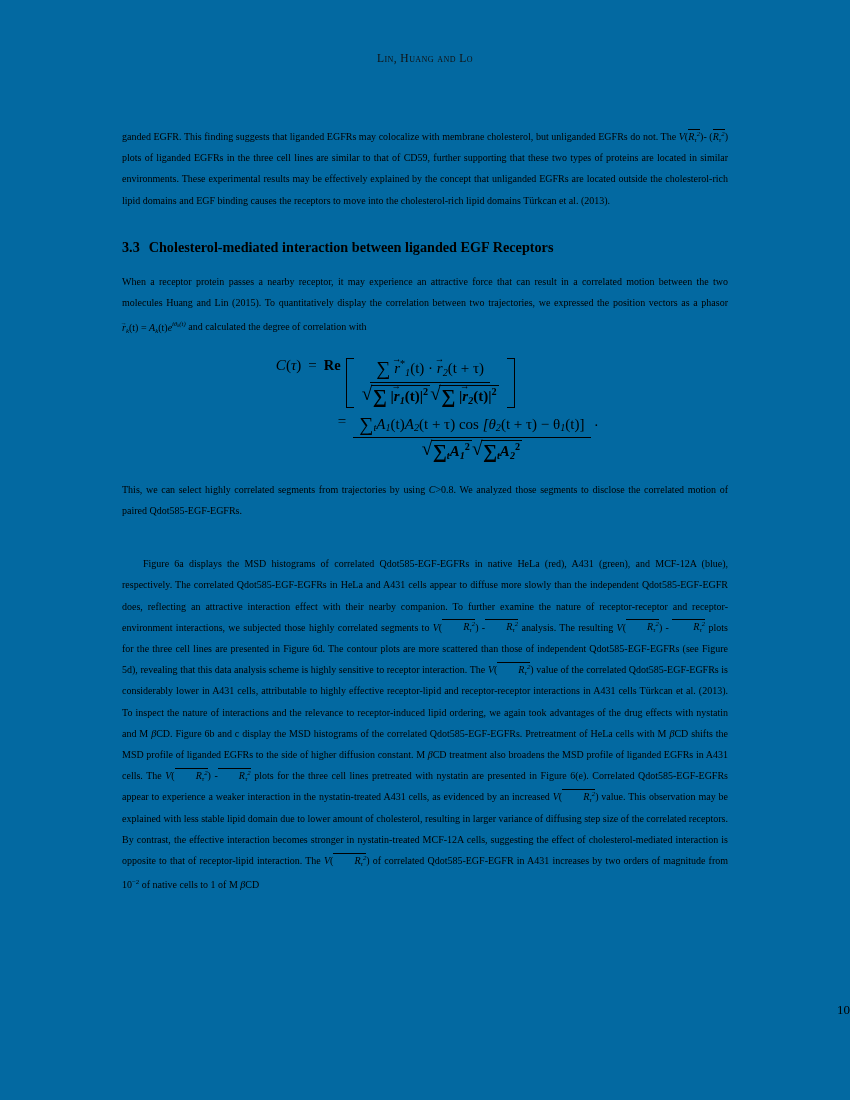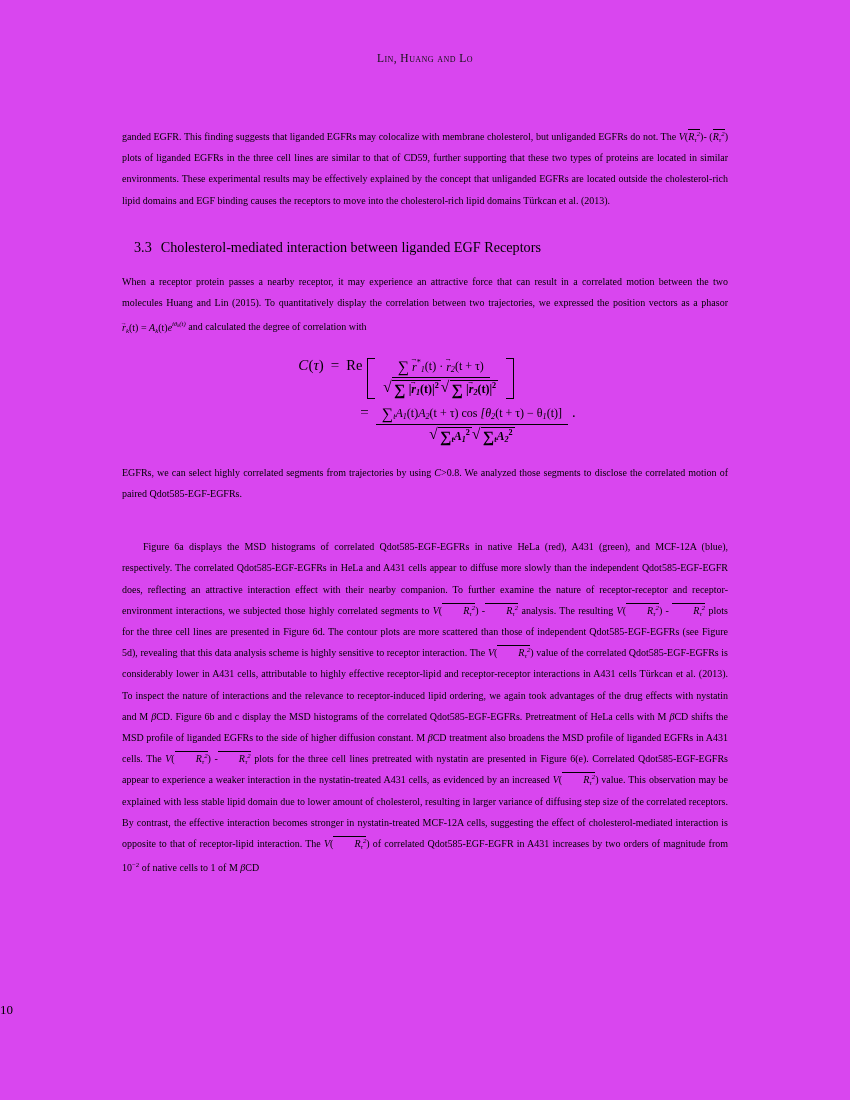--- a/index.html
+++ b/index.html
@@ -14,21 +14,21 @@
     font-family: "Liberation Serif", "DejaVu Serif", serif;
     color: #000000;
     overflow: hidden;
   }
 
   .page {
     position: absolute;
     left: 0; top: 0;
     width: 850px;
     height: 1100px;
-    background: #d946ef;
+    background: #0369a1;
   }
 
   
   .running-head {
     position: absolute;
     left: 122px;
     top: 52px;
     width: 606px;
     text-align: center;
     font-size: 11.5px;
@@ -49,24 +49,24 @@
     margin: 0;
     font-size: 10px;
     line-height: 21.2px;
     text-align: justify;
     text-justify: inter-word;
     color: #000;
   }
   p.indent { text-indent: 21px; margin-top: 32px; }
 
   h3.section-head {
-    margin: 12px;
+    margin: 0;
     padding: 0;
     font-size: 14.2px;
-    font-weight: normal;
+    font-weight: bold;
     line-height: 20px;
     margin-top: 26px;
     margin-bottom: 14px;
   }
   h3.section-head .num { margin-right: 9px; }
 
   
   .mi { font-family: "Liberation Serif", "DejaVu Serif", serif; font-style: italic; }
   .mup { font-style: normal; }
   .ovl {
@@ -117,21 +117,21 @@
     margin: 0 2px;
   }
   .bracket-l { border-left: 1.1px solid #000; border-top: 1.1px solid #000; border-bottom: 1.1px solid #000; }
   .bracket-r { border-right: 1.1px solid #000; border-top: 1.1px solid #000; border-bottom: 1.1px solid #000; }
 
   .frac {
     display: inline-flex;
     flex-direction: column;
     align-items: center;
     vertical-align: middle;
-    font-size: 12px;
+    font-size: 15px;
   }
   .frac > .num-part {
     padding: 1px 6px 2px 6px;
     border-bottom: 1.1px solid #000;
     white-space: nowrap;
   }
   .frac > .den-part {
     padding: 2px 6px 1px 6px;
     white-space: nowrap;
     font-weight: bold;
@@ -150,40 +150,40 @@
   }
   .sqrt::before {
     content: "\221A";
     position: absolute;
     left: 0;
     top: -1px;
     font-size: 1.28em;
     line-height: 1;
     font-style: normal;
   }
-  .re-op { font-style: normal; font-weight: normal; padding-right: 3px; }
+  .re-op { font-style: normal; font-weight: bold; padding-right: 3px; }
   .vecarrow { position: relative; display: inline-block; }
   .vecarrow::before {
     content: "\2192";
     position: absolute;
     left: 50%;
     transform: translateX(-55%);
     top: -0.72em;
     font-size: 0.62em;
     font-style: normal;
   }
   .eq-period { padding-left: 4px; }
 
   
   .folio {
     position: absolute;
     left: 0;
     top: 1002px;
     width: 850px;
-    text-align: left;
+    text-align: right;
     font-size: 13px;
   }
 </style>
 </head>
 <body>
 
 <div class="page">
 
   <div class="running-head">Lin, Huang and Lo</div>
 
@@ -225,21 +225,21 @@
             <span class="den-part">
               <span class="sqrt"><span class="radicand"><span class="bigop">∑</span><sub class="msub">t</sub><span class="mi">A</span><sub class="msub">1</sub><sup class="mexp" style="font-style:normal">2</sup></span></span><span class="sqrt"><span class="radicand"><span class="bigop">∑</span><sub class="msub">t</sub><span class="mi">A</span><sub class="msub">2</sub><sup class="mexp" style="font-style:normal">2</sup></span></span>
             </span>
           </span>
           <span class="eq-period">.</span>
         </div>
 
       </div>
     </div>
 
-    <p><span>EGFRs, we can select highly correlated segments from trajectories by using </span><span class="mi">C</span><span>&gt;0.8. We analyzed those segments to disclose the correlated motion of paired Qdot585-EGF-EGFRs.</span></p>
+    <p><span>This, we can select highly correlated segments from trajectories by using </span><span class="mi">C</span><span>&gt;0.8. We analyzed those segments to disclose the correlated motion of paired Qdot585-EGF-EGFRs.</span></p>
 
     <p class="indent"><span>Figure 6a displays the MSD histograms of correlated Qdot585-EGF-EGFRs in native HeLa (red), A431 (green), and MCF-12A (blue), respectively. The correlated Qdot585-EGF-EGFRs in HeLa and A431 cells appear to diffuse more slowly than the independent Qdot585-EGF-EGFR does, reflecting an attractive interaction effect with their nearby companion. To further examine the nature of receptor-receptor and receptor-environment interactions, we subjected those highly correlated segments to </span><span class="inline-math"><span class="mi">V</span><span class="mup">(</span><span class="ovl"><span class="mi">R</span><sub class="msub">τ</sub><sup class="mexp">2</sup></span><span class="mup">)</span></span><span> -</span><span class="inline-math"><span class="ovl"><span class="mi">R</span><sub class="msub">τ</sub><sup class="mexp">2</sup></span></span><span> analysis. The resulting </span><span class="inline-math"><span class="mi">V</span><span class="mup">(</span><span class="ovl"><span class="mi">R</span><sub class="msub">τ</sub><sup class="mexp">2</sup></span><span class="mup">)</span></span><span> - </span><span class="inline-math"><span class="ovl"><span class="mi">R</span><sub class="msub">τ</sub><sup class="mexp">2</sup></span></span><span> plots for the three cell lines are presented in Figure 6d. The contour plots are more scattered than those of independent Qdot585-EGF-EGFRs (see Figure 5d), revealing that this data analysis scheme is highly sensitive to receptor interaction. The </span><span class="inline-math"><span class="mi">V</span><span class="mup">(</span><span class="ovl"><span class="mi">R</span><sub class="msub">τ</sub><sup class="mexp">2</sup></span><span class="mup">)</span></span><span> value of the correlated Qdot585-EGF-EGFRs is considerably lower in A431 cells, attributable to highly effective receptor-lipid and receptor-receptor interactions in A431 cells Türkcan et al. (2013). To inspect the nature of interactions and the relevance to receptor-induced lipid ordering, we again took advantages of the drug effects with nystatin and M </span><span class="mi">β</span><span>CD. Figure 6b and c display the MSD histograms of the correlated Qdot585-EGF-EGFRs. Pretreatment of HeLa cells with M </span><span class="mi">β</span><span>CD shifts the MSD profile of liganded EGFRs to the side of higher diffusion constant. M </span><span class="mi">β</span><span>CD treatment also broadens the MSD profile of liganded EGFRs in A431 cells. The </span><span class="inline-math"><span class="mi">V</span><span class="mup">(</span><span class="ovl"><span class="mi">R</span><sub class="msub">τ</sub><sup class="mexp">2</sup></span><span class="mup">)</span></span><span> -</span><span class="inline-math"><span class="ovl"><span class="mi">R</span><sub class="msub">τ</sub><sup class="mexp">2</sup></span></span><span> plots for the three cell lines pretreated with nystatin are presented in Figure 6(e). Correlated Qdot585-EGF-EGFRs appear to experience a weaker interaction in the nystatin-treated A431 cells, as evidenced by an increased </span><span class="inline-math"><span class="mi">V</span><span class="mup">(</span><span class="ovl"><span class="mi">R</span><sub class="msub">τ</sub><sup class="mexp">2</sup></span><span class="mup">)</span></span><span> value. This observation may be explained with less stable lipid domain due to lower amount of cholesterol, resulting in larger variance of diffusing step size of the correlated receptors. By contrast, the effective interaction becomes stronger in nystatin-treated MCF-12A cells, suggesting the effect of cholesterol-mediated interaction is opposite to that of receptor-lipid interaction. The </span><span class="inline-math"><span class="mi">V</span><span class="mup">(</span><span class="ovl"><span class="mi">R</span><sub class="msub">τ</sub><sup class="mexp">2</sup></span><span class="mup">)</span></span><span> of correlated Qdot585-EGF-EGFR in A431 increases by two orders of magnitude from 10</span><sup class="mexp" style="font-style:normal">−2</sup><span> of native cells to 1 of M </span><span class="mi">β</span><span>CD</span></p>
 
   </div>
 
   <div class="folio">10</div>
 
 </div>
 
 </body></html>

